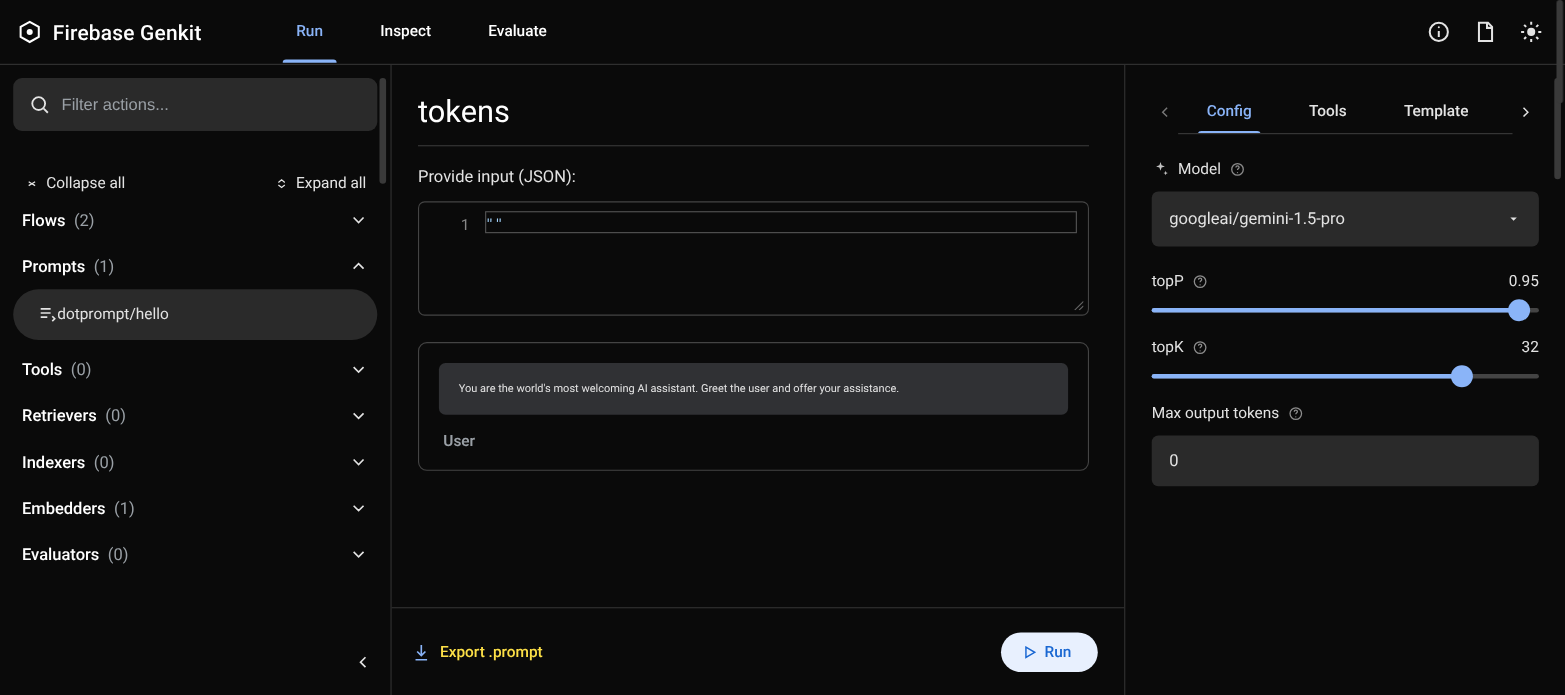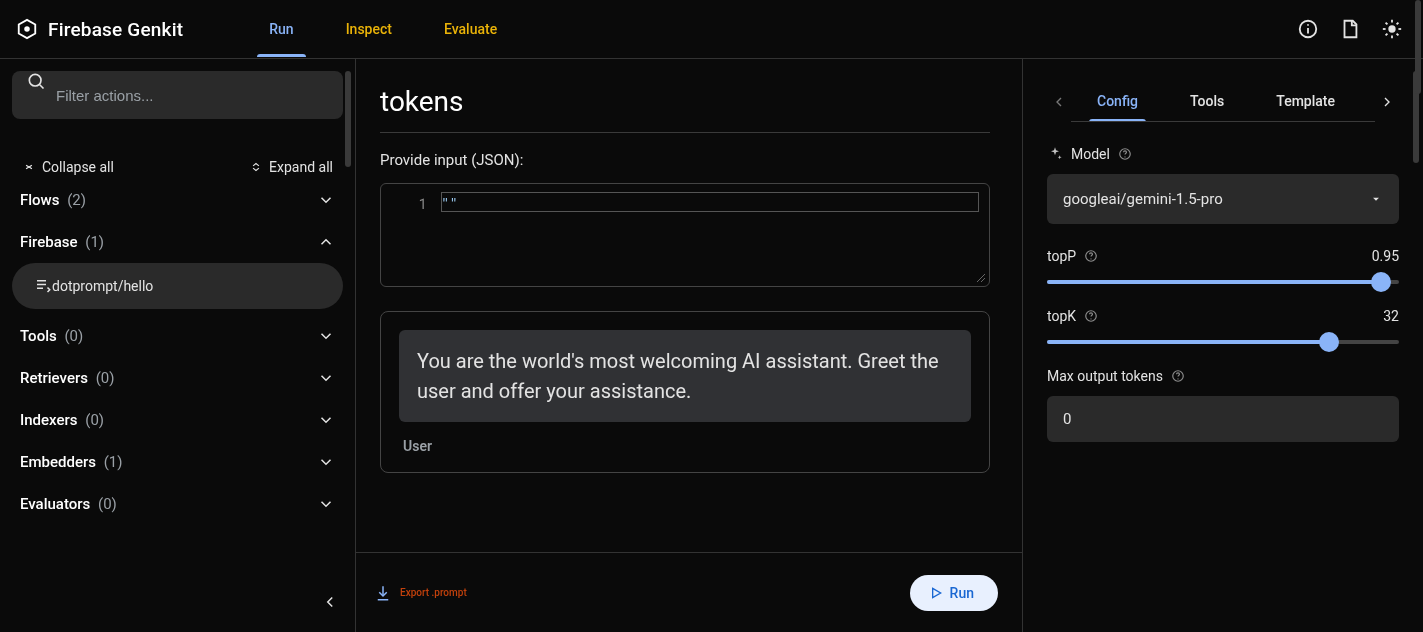--- a/index.html
+++ b/index.html
@@ -36,21 +36,21 @@
     }
     .tabs-top {
       display: flex;
       margin-left: 60px;
       gap: 0;
     }
     .tab-top {
       padding: 19px 26px;
       font-size: 14px;
       font-weight: 500;
-      color: #eab308;
+      color: #ffffff;
       cursor: pointer;
       position: relative;
     }
     .tab-top.active {
       color: #8ab4f8;
     }
     .tab-top.active::after {
       content: "";
       position: absolute;
       left: 14px; right: 14px; bottom: -1px;
@@ -83,20 +83,21 @@
     }
     .sidebar-inner {
       padding: 12px;
       flex: 1;
       overflow-y: auto;
     }
     .search-wrap {
       background: #2a2a2a;
       border-radius: 8px;
       display: flex;
+      align-items: center;
       padding: 0 14px;
       height: 48px;
     }
     .search-wrap input {
       background: transparent;
       border: none;
       outline: none;
       color: #e3e3e3;
       font-size: 15px;
       margin-left: 10px;
@@ -205,42 +206,42 @@
     .message-block {
       border: 1px solid #444;
       border-radius: 8px;
       padding: 18px;
       margin-top: 24px;
     }
     .assistant-msg {
       background: #303134;
       border-radius: 6px;
       padding: 16px 18px;
-      font-size: 20px;
+      font-size: 10px;
       line-height: 1.5;
       color: #e3e3e3;
     }
     .user-label {
       font-size: 14px;
       font-weight: 600;
       color: #9aa0a6;
       padding: 16px 4px 0 4px;
     }
     .main-footer {
       height: 80px;
       border-top: 1px solid #333;
       display:flex;
       align-items:center;
       justify-content: space-between;
       padding: 0 24px 0 18px;
     }
     .export-btn {
       display:flex; align-items:center; gap:8px;
-      color:#c2410c;
-      font-size:10px;
+      color:#fde047;
+      font-size:14px;
       font-weight:500;
       cursor:pointer;
     }
     .run-btn {
       background: #e8f0fe;
       color: #1967d2;
       border-radius: 24px;
       padding: 10px 24px 10px 18px;
       font-size: 14px;
       font-weight: 500;
@@ -425,21 +426,21 @@
       <div class="section-head">
         <span class="section-title"><span>Flows</span> <span class="count">(2)</span></span>
         <span>
             <svg class="chevron" viewBox="0 0 24 24" fill="none" stroke="#e3e3e3" stroke-width="2">
               <path d="M6 9l6 6 6-6"></path>
             </svg>
           </span>
       </div>
 
       <div class="section-head">
-        <span class="section-title"><span>Firebase</span> <span class="count">(1)</span></span>
+        <span class="section-title"><span>Prompts</span> <span class="count">(1)</span></span>
         <span>
             <svg class="chevron" viewBox="0 0 24 24" fill="none" stroke="#e3e3e3" stroke-width="2">
               <path d="M6 15l6-6 6 6"></path>
             </svg>
           </span>
       </div>
       <div class="section-item">
         <span>
           <svg width="18" height="18" viewBox="0 0 24 24" fill="none" stroke="#e3e3e3" stroke-width="2">
               <path d="M4 5h12"></path>

